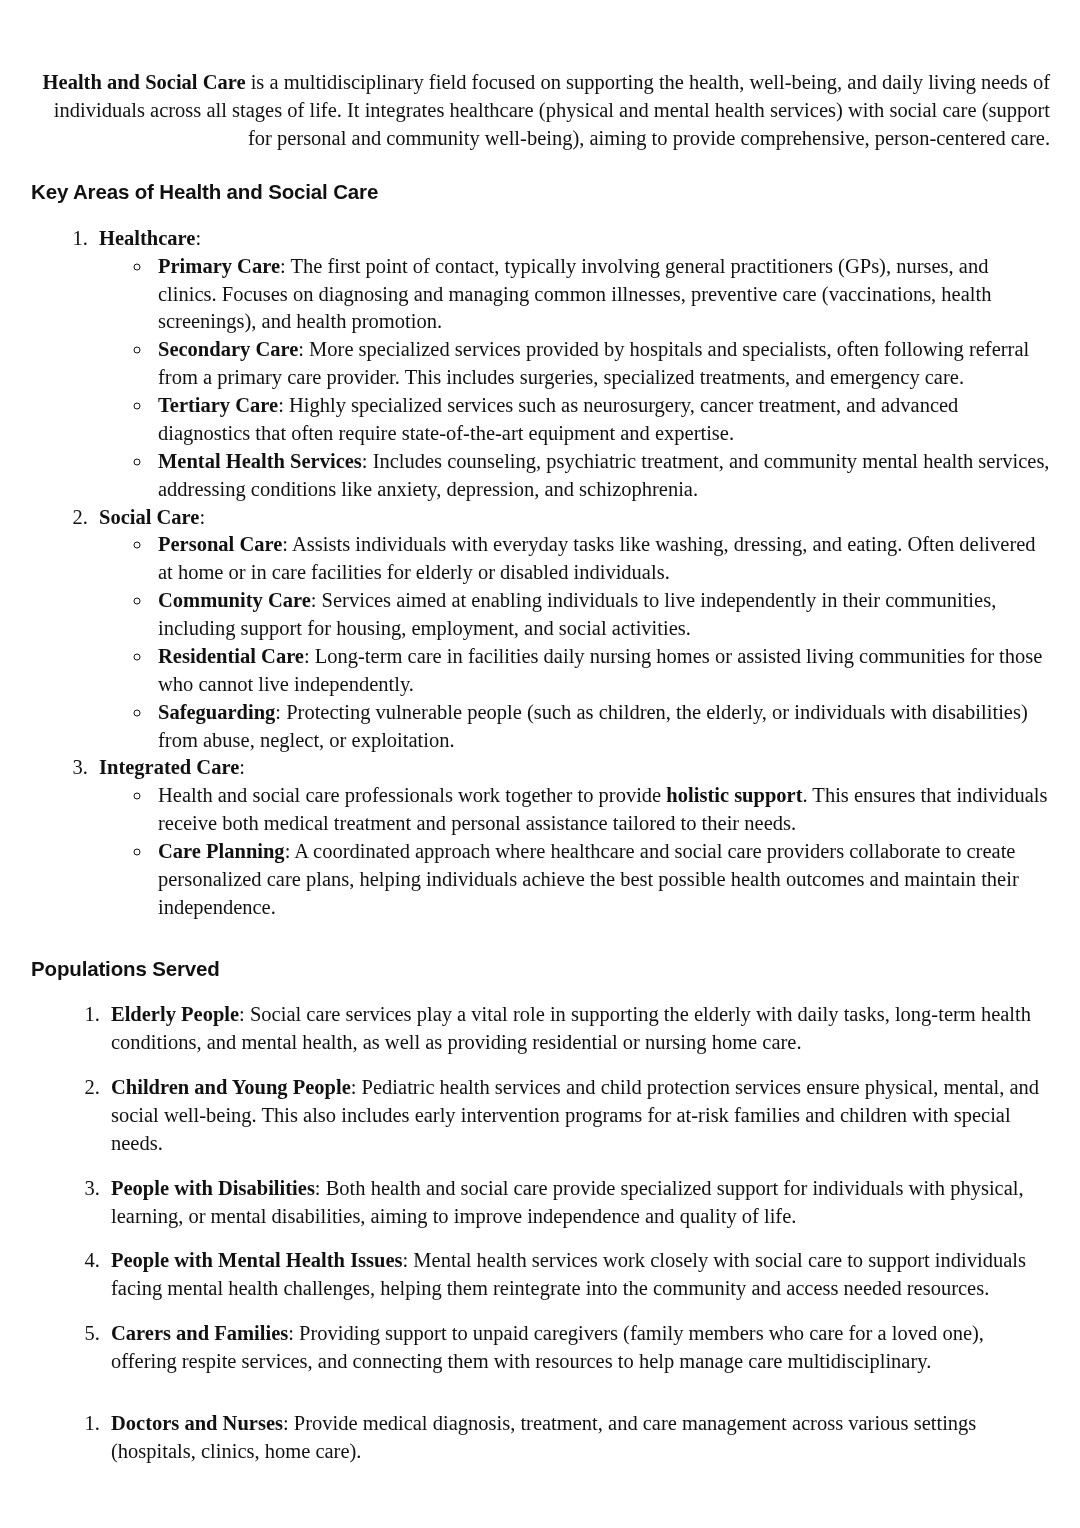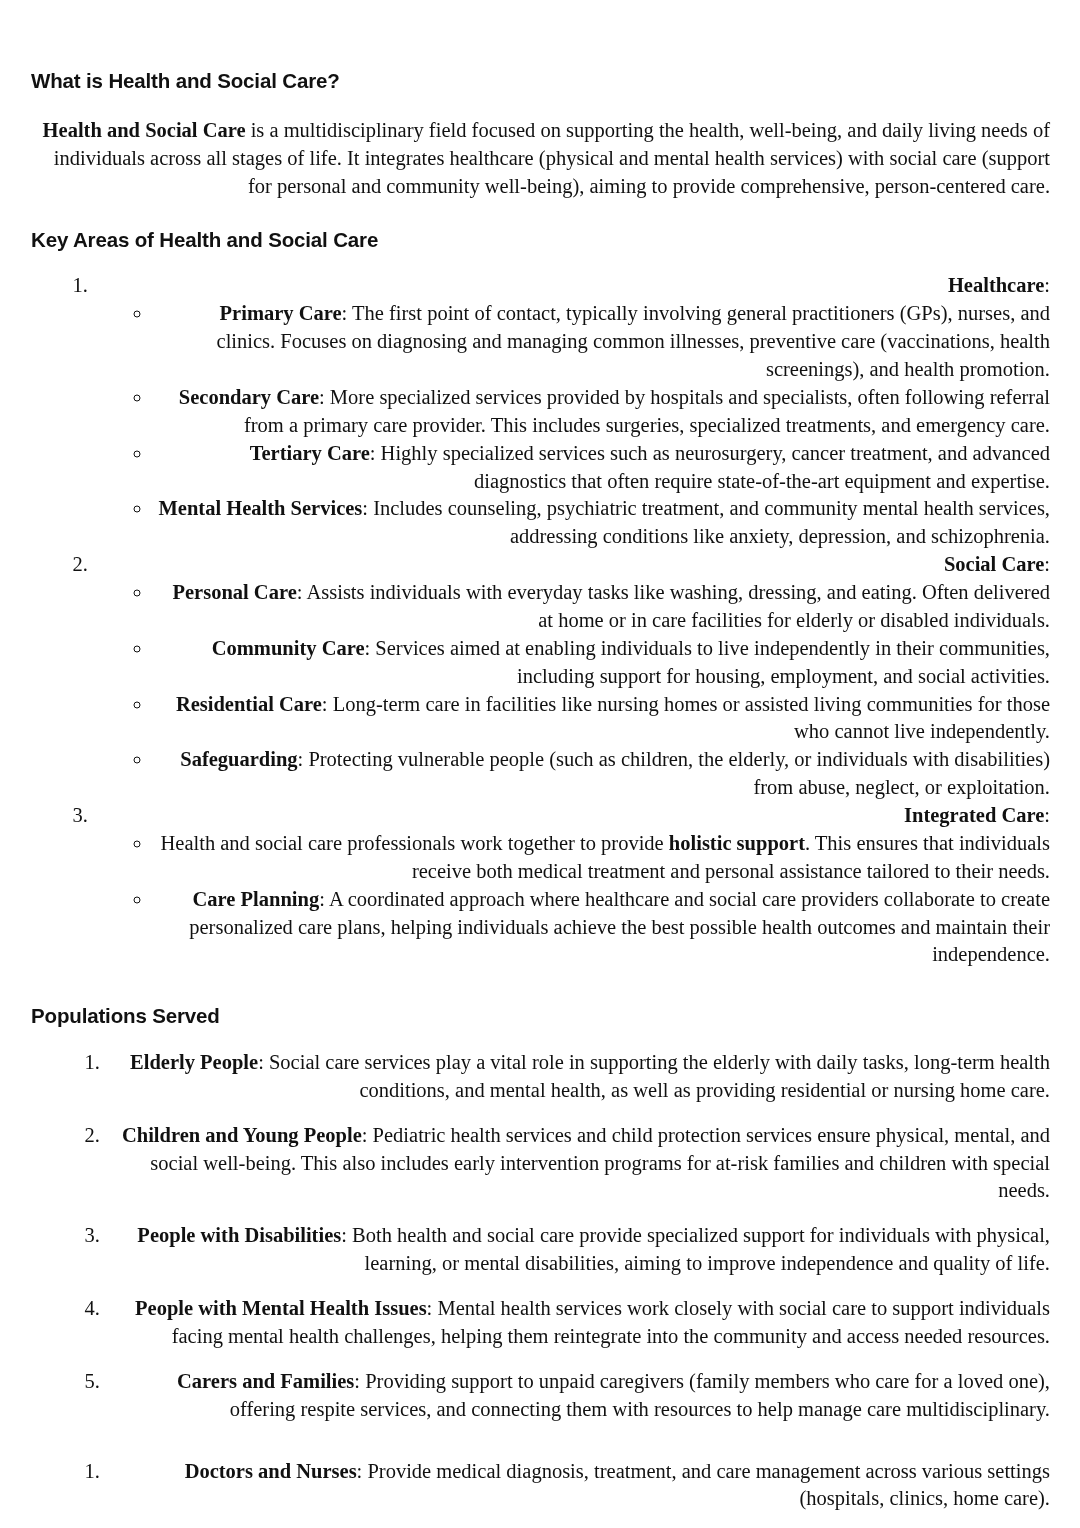--- a/index.html
+++ b/index.html
@@ -45,21 +45,20 @@
     text-align: right;
   }
 
   
   ol.level1 {
     margin: 0;
     padding-left: 62px;
     font-size: 20.5px;
     line-height: 1.36;
     list-style-type: decimal;
-    text-align: right;
   }
   ol.level1 > li {
     margin: 0 0 0 0;
     padding-left: 6px;
   }
   ol.level1 > li::marker {
     font-weight: normal;
   }
 
   
@@ -86,23 +85,20 @@
   b, strong { font-weight: bold; }
 
   .sec { margin-bottom: 0; }
   .gap-after-list { height: 34px; }
 </style>
 </head>
 <body>
 
 <div class="page">
 
-  <div class="heading-block">
-    <h2 class="section-heading">What is Health and Social Care?</h2>
-  </div>
 
   <p class="intro"><strong>Health and Social Care</strong><span> is a multidisciplinary field focused on supporting the health, well-being, and daily living needs of individuals across all stages of life. It integrates healthcare (physical and mental health services) with social care (support for personal and community well-being), aiming to provide comprehensive, person-centered care.</span></p>
 
   <div class="sec">
     <div class="heading-block tight">
       <h2 class="section-heading">Key Areas of Health and Social Care</h2>
     </div>
 
     <ol class="level1">
 
@@ -114,21 +110,21 @@
           <li><strong>Tertiary Care</strong><span>: Highly specialized services such as neurosurgery, cancer treatment, and advanced diagnostics that often require state-of-the-art equipment and expertise.</span></li>
           <li><strong>Mental Health Services</strong><span>: Includes counseling, psychiatric treatment, and community mental health services, addressing conditions like anxiety, depression, and schizophrenia.</span></li>
         </ul>
       </li>
 
       <li>
         <strong>Social Care</strong><span>:</span>
         <ul class="level2">
           <li><strong>Personal Care</strong><span>: Assists individuals with everyday tasks like washing, dressing, and eating. Often delivered at home or in care facilities for elderly or disabled individuals.</span></li>
           <li><strong>Community Care</strong><span>: Services aimed at enabling individuals to live independently in their communities, including support for housing, employment, and social activities.</span></li>
-          <li><strong>Residential Care</strong><span>: Long-term care in facilities like nursing homes or assisted living communities for those who cannot live independently.</span></li>
+          <li><strong>Residential Care</strong><span>: Long-term care in facilities daily nursing homes or assisted living communities for those who cannot live independently.</span></li>
           <li><strong>Safeguarding</strong><span>: Protecting vulnerable people (such as children, the elderly, or individuals with disabilities) from abuse, neglect, or exploitation.</span></li>
         </ul>
       </li>
 
       <li>
         <strong>Integrated Care</strong><span>:</span>
         <ul class="level2">
           <li><span>Health and social care professionals work together to provide </span><strong>holistic support</strong><span>. This ensures that individuals receive both medical treatment and personal assistance tailored to their needs.</span></li>
           <li><strong>Care Planning</strong><span>: A coordinated approach where healthcare and social care providers collaborate to create personalized care plans, helping individuals achieve the best possible health outcomes and maintain their independence.</span></li>
         </ul>

